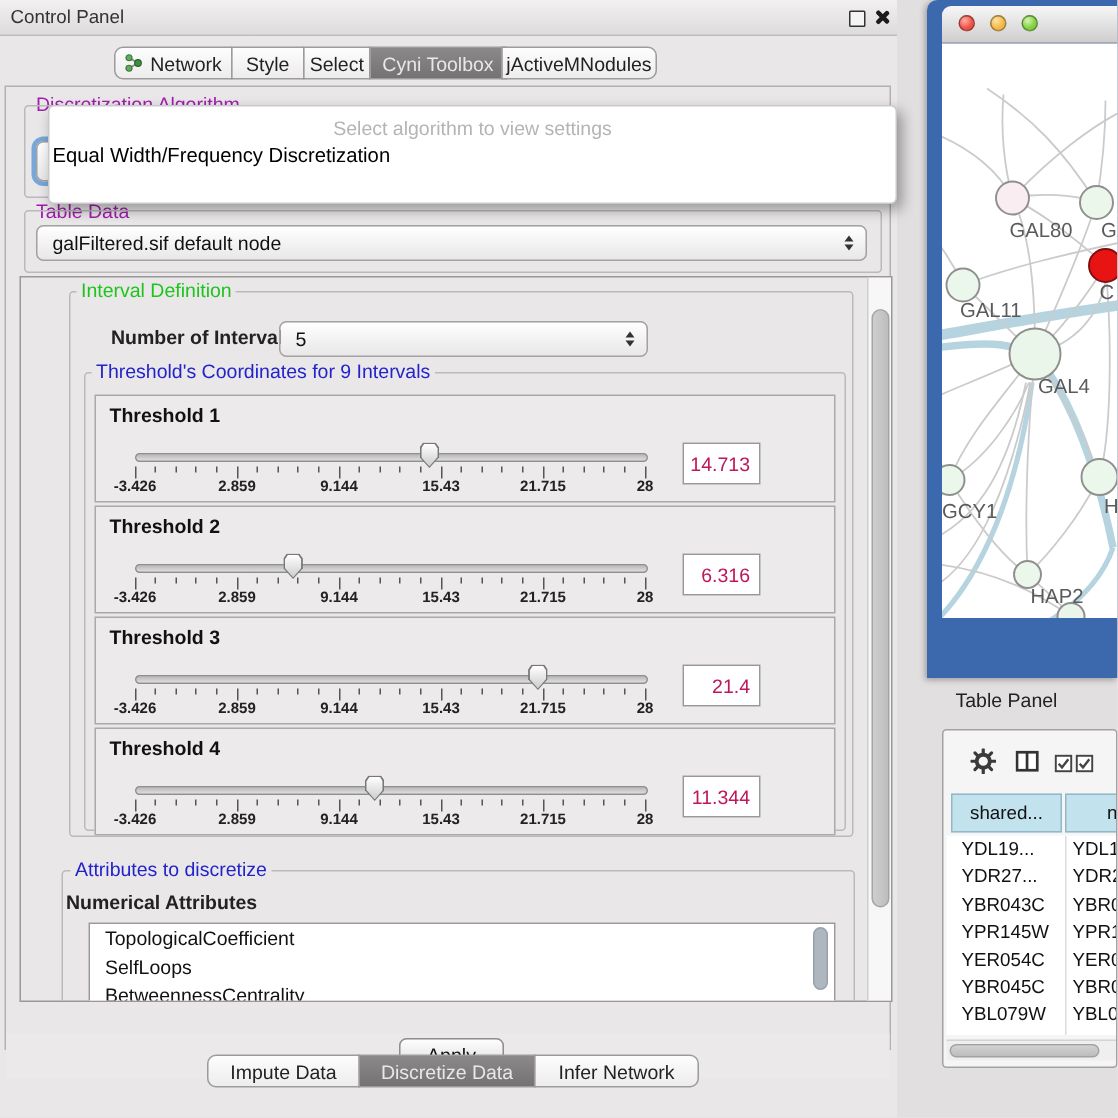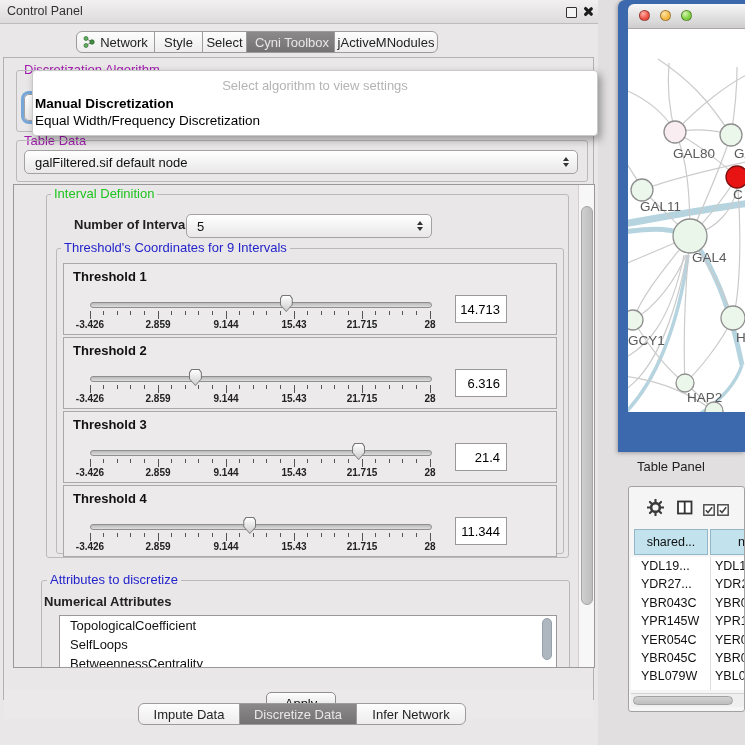--- a/index.html
+++ b/index.html
@@ -67,21 +67,21 @@
       border-radius:3px;background:linear-gradient(#b9b9b9,#dedede);}
   .thumb{position:absolute;top:31px;width:13px;height:17px;}
   .thumb .o,.thumb .i{position:absolute;clip-path:polygon(18% 0,82% 0,100% 20%,100% 58%,50% 100%,0 58%,0 20%);}
   .thumb .o{inset:0;background:#777;}
   .thumb .i{inset:1px;background:linear-gradient(#fff,#cccccc);}
   .tick{position:absolute;width:1px;background:#555;}
   .tick.minor{top:47px;height:4px;}
   .tick.major{top:47px;height:8px;}
   .tick-lab{position:absolute;top:55px;width:56px;text-align:center;font-size:10px;font-weight:600;color:#222;}
   .val-box{position:absolute;left:391px;top:31px;width:52px;height:28px;background:#fff;border:1px solid #999;
-      font-size:13px;text-align:right;line-height:28px;padding-right:6px;box-sizing:border-box;color:#000000;}
+      font-size:13px;text-align:right;line-height:28px;padding-right:6px;box-sizing:border-box;color:#be185d;}
 
   #attrList{position:absolute;left:45px;top:430px;width:498px;height:100px;background:#fff;border:1px solid #999;box-sizing:border-box;overflow:hidden;}
   .attr-item{font-size:13px;line-height:19px;padding-left:10px;color:#111;white-space:nowrap;}
   #attrListSb{position:absolute;left:528px;top:432px;width:11px;height:46px;}
   #attrListSb .vsb-thumb{left:0;top:1px;width:10px;height:42px;background:#aeb6c0;border-color:#98a0ac;}
 
   #applyBar{position:absolute;left:4px;top:689px;width:589px;height:30px;background:#ebe9e9;}
   #applyBtn{position:absolute;left:266px;top:672px;width:68px;height:22px;background:linear-gradient(#fefefe,#d8d6d6);
       border:1px solid #8f8d8d;border-radius:5px;font-size:13px;text-align:center;line-height:21px;color:#111;}
 
@@ -375,21 +375,20 @@
           <span>Discretize Data</span>
         </div>
         <div class="seg-btn rr" style="left: 356px; width: 110px;">
           <span>Infer Network</span>
         </div>
       </div>
 
   <div id="algPopup">
     <span id="popupPrompt">Select algorithm to view settings</span>
     <div id="popupItems">
-          <div class="popup-item b">Manual Discretization</div>
           <div class="popup-item">Equal Width/Frequency Discretization</div>
         </div>
   </div>
 </div>
 
 <div id="net-window">
   <div id="net-titlebar">
     <span class="tl" id="tlClose" style="left: 11px; background: radial-gradient(circle at 35% 30%, rgb(255, 176, 168), rgb(238, 80, 68) 60%);"></span>
     <span class="tl" id="tlMin" style="left: 32px; background: radial-gradient(circle at 35% 30%, rgb(255, 226, 168), rgb(243, 184, 67) 60%);"></span>
     <span class="tl" id="tlZoom" style="left: 53px; background: radial-gradient(circle at 35% 30%, rgb(214, 245, 176), rgb(126, 208, 62) 60%);"></span>

